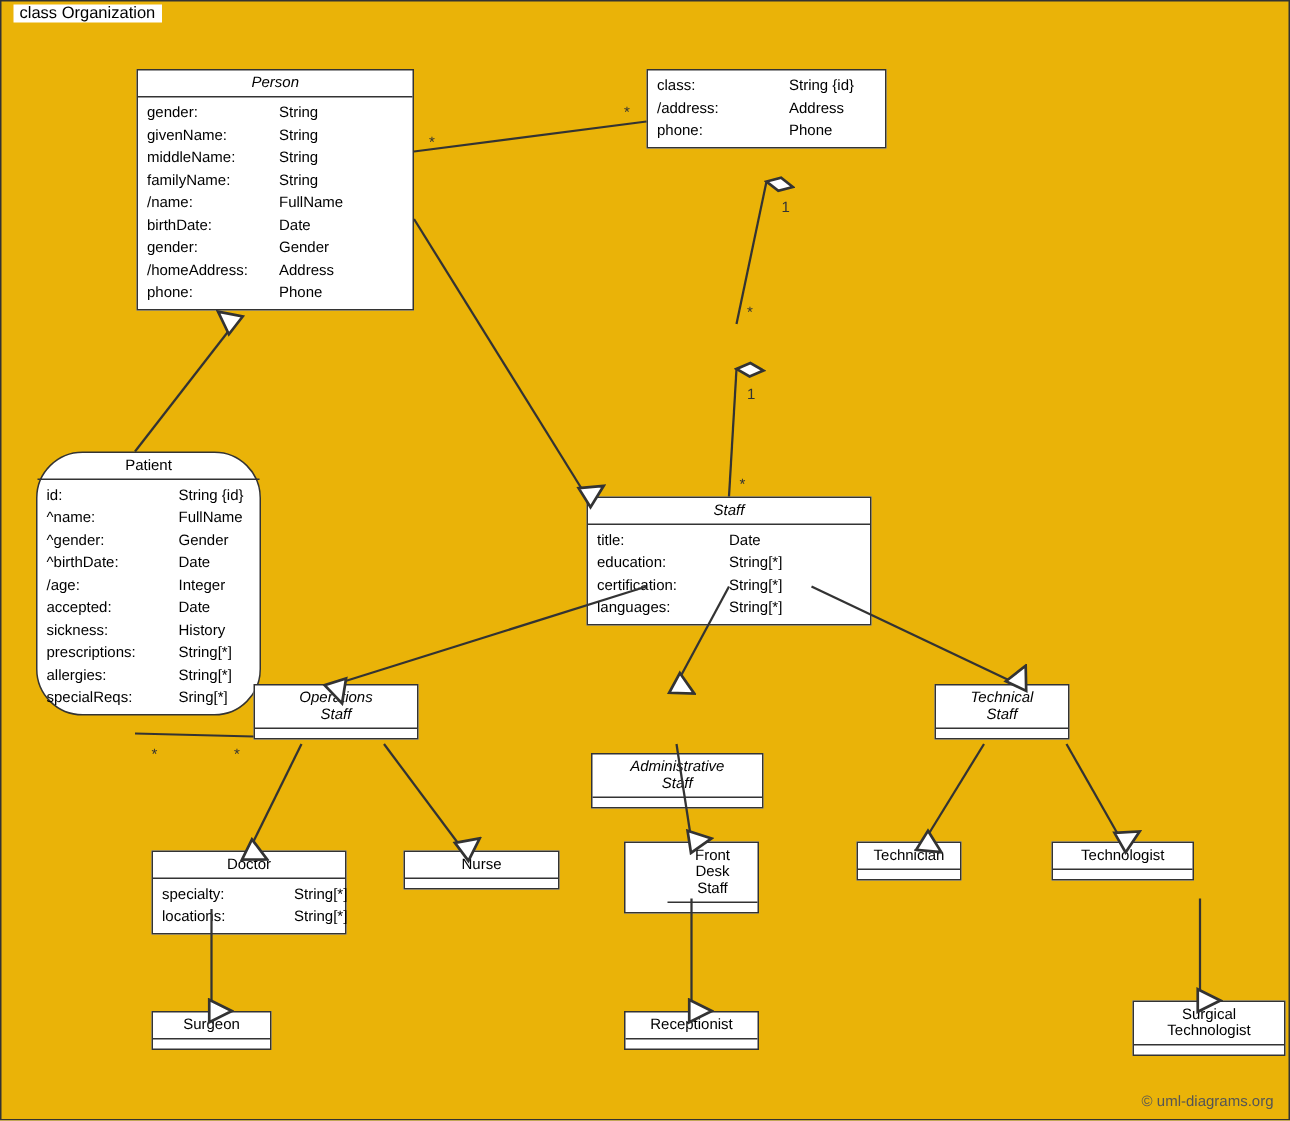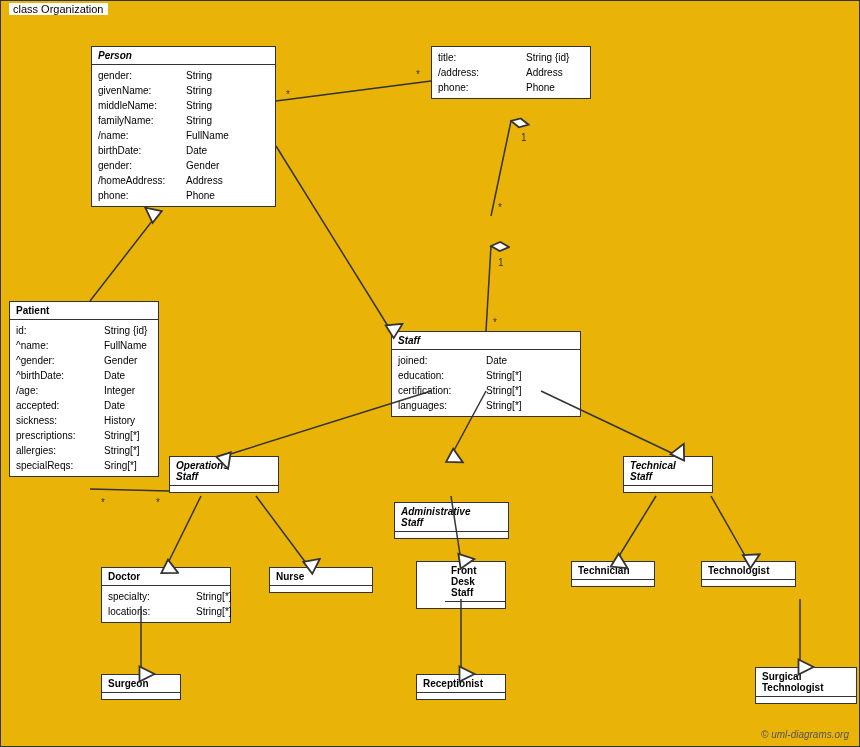--- a/index.html
+++ b/index.html
@@ -30,22 +30,23 @@
     
     .uml-class {
       position: absolute;
       border: 1.5px solid #333;
       background: #fff;
       font-size: 10px;
     }
     .uml-class .class-header {
       border-bottom: 1.5px solid #333;
       padding: 3px 6px;
+      text-align: center;
       font-style: italic;
-      font-weight: bold;
+      font-weight: normal;
     }
     .uml-class .class-header.normal {
       font-style: normal;
     }
     .uml-class .class-body {
       padding: 3px 6px;
       line-height: 1.5;
     }
     .uml-class .attr-row {
       display: flex;
@@ -63,21 +64,20 @@
       width: 860px;
       height: 747px;
       pointer-events: none;
     }
     .copyright {
       position: absolute;
       bottom: 6px;
       right: 10px;
       font-size: 10px;
       color: #555;
-      font-style: italic;
     }
   </style>
 </head>
 <body>
 
 <div id="diagram-container">
   <span class="class-label">class Organization</span>
 
   <div class="uml-class" style="left:90px;top:45px;width:185px;">
     <div class="class-header"><em>Person</em></div>
@@ -117,58 +117,58 @@
       <div class="attr-row">
           <span class="attr-name">phone:</span>
           <span class="attr-type">Phone</span>
         </div>
     </div>
   </div>
 
   <div class="uml-class" style="left:430px;top:45px;width:160px;">
     <div class="class-body">
       <div class="attr-row">
-          <span class="attr-name">title:</span>
+          <span class="attr-name">class:</span>
           <span class="attr-type">String {id}</span>
         </div>
       <div class="attr-row">
           <span class="attr-name">/address:</span>
           <span class="attr-type">Address</span>
         </div>
       <div class="attr-row">
           <span class="attr-name">phone:</span>
           <span class="attr-type">Phone</span>
         </div>
     </div>
   </div>
 
 
   <div class="uml-class" style="left:390px;top:330px;width:190px;">
     <div class="class-header"><em>Staff</em></div>
     <div class="class-body">
       <div class="attr-row">
-          <span class="attr-name">joined:</span>
+          <span class="attr-name">title:</span>
           <span class="attr-type">Date</span>
         </div>
       <div class="attr-row">
           <span class="attr-name">education:</span>
           <span class="attr-type">String[*]</span>
         </div>
       <div class="attr-row">
           <span class="attr-name">certification:</span>
           <span class="attr-type">String[*]</span>
         </div>
       <div class="attr-row">
           <span class="attr-name">languages:</span>
           <span class="attr-type">String[*]</span>
         </div>
     </div>
   </div>
 
-  <div class="uml-class" style="left:8px;top:300px;width:150px;">
+  <div class="uml-class" style="left:23px;top:300px;width:150px;border-radius:31px;">
     <div class="class-header normal">Patient</div>
     <div class="class-body">
       <div class="attr-row">
           <span class="attr-name">id:</span>
           <span class="attr-type">String {id}</span>
         </div>
       <div class="attr-row">
           <span class="attr-name">^name:</span>
           <span class="attr-type">FullName</span>
         </div>
@@ -239,21 +239,21 @@
   <div class="uml-class" style="left:268px;top:566px;width:104px;">
     <div class="class-header normal">Nurse</div>
     <div class="class-body" style="min-height:6px;"></div>
   </div>
 
   <div class="uml-class" style="left:415px;top:560px;width:90px;padding-left:28px;">
     <div class="class-header normal">Front Desk<br>Staff</div>
     <div class="class-body" style="min-height:6px;"></div>
   </div>
 
-  <div class="uml-class" style="left:570px;top:560px;width:84px;">
+  <div class="uml-class" style="left:570px;top:560px;width:70px;">
     <div class="class-header normal">Technician</div>
     <div class="class-body" style="min-height:6px;"></div>
   </div>
 
   <div class="uml-class" style="left:700px;top:560px;width:95px;">
     <div class="class-header normal">Technologist</div>
     <div class="class-body" style="min-height:6px;"></div>
   </div>
 
   <div class="uml-class" style="left:100px;top:673px;width:80px;">

